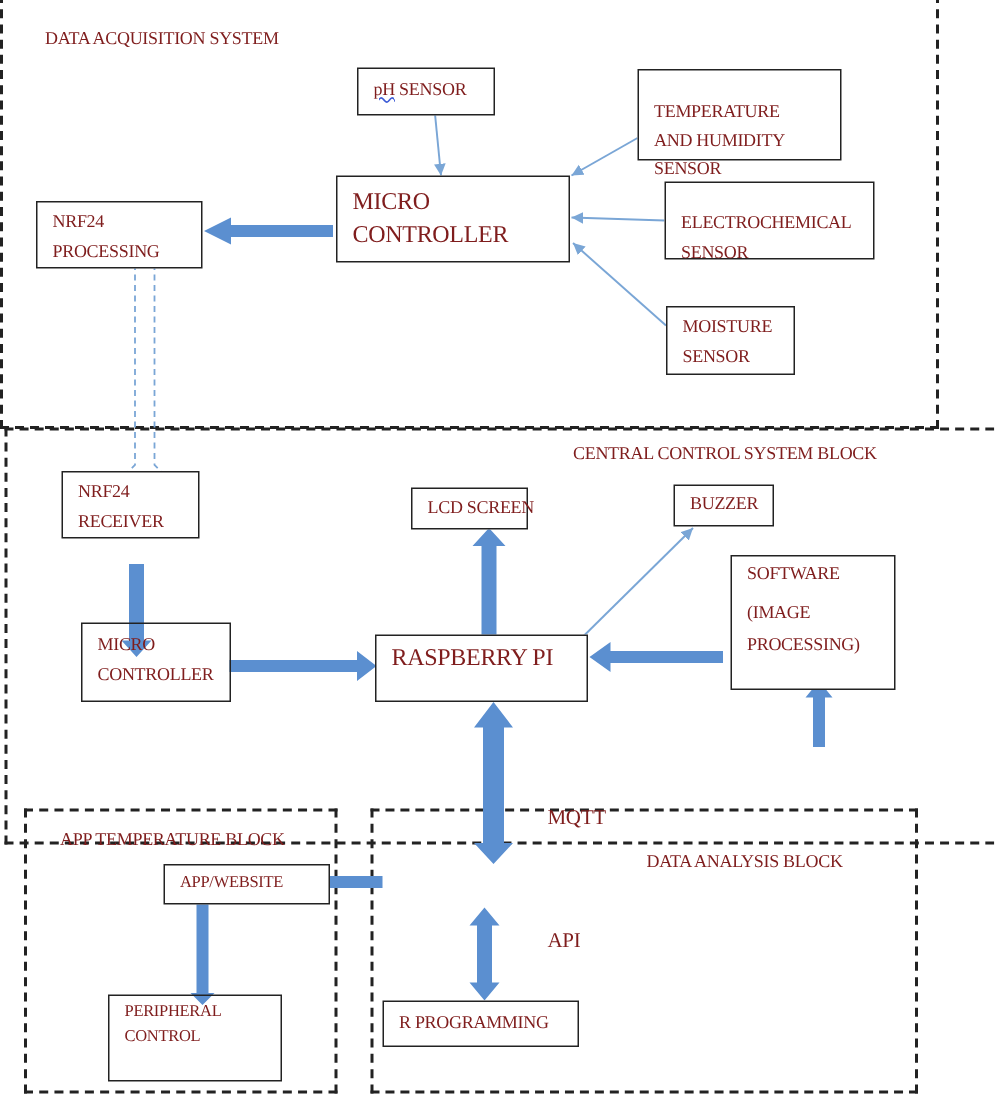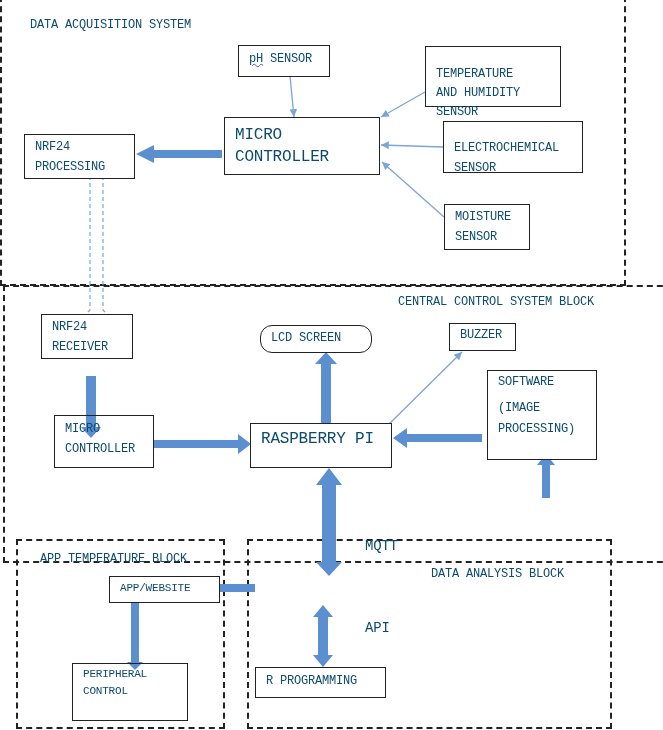--- a/index.html
+++ b/index.html
@@ -1,38 +1,38 @@
 <!DOCTYPE html>
 <html><head>
 <meta charset="utf-8">
 <style>
   html, body { margin:0; padding:0; background:#fff; }
   #canvas { position:relative; width:663px; height:730px; overflow:hidden; background:#fff;
-    font-family:Liberation Mono, monospace; color:#0c4a6e; }
+    font-family:Liberation Serif, serif; color:#7f1d1d; }
   .dash { position:absolute; border:2px dashed #222; box-sizing:border-box; }
   .lbl { position:absolute; font-size:12px; white-space:nowrap; letter-spacing:-0.2px; }
   .box { position:absolute; border:1.5px solid #222; background:#fff; box-sizing:border-box;
     font-size:12px; line-height:20px; padding:4px 0 0 10px; letter-spacing:-0.2px; }
   .box.big { font-size:16px; line-height:22px; padding-top:6px; }
   .box span { display:block; white-space:nowrap; }
   svg#wires { position:absolute; left:0; top:0; width:663px; height:730px; pointer-events:none; }
   .ph-under { text-decoration: underline wavy #3b5bd6; text-decoration-thickness:1px; }
 </style>
 </head>
 <body>
 
 <div id="canvas">
 
   <div class="dash" style="left:0;top:-4px;width:626px;height:290px;"></div>
   <div class="dash" style="left:3px;top:285px;width:680px;height:278px;"></div>
   <div class="dash" style="left:16px;top:539px;width:209px;height:190px;"></div>
   <div class="dash" style="left:247px;top:539px;width:365px;height:190px;"></div>
 
   <div class="lbl" style="left:30px;top:18px;">DATA ACQUISITION SYSTEM</div>
-  <div class="lbl" style="left:398px;top:295px;">CENTRAL CONTROL SYSTEM BLOCK</div>
+  <div class="lbl" style="left:382px;top:295px;">CENTRAL CONTROL SYSTEM BLOCK</div>
   <div class="lbl" style="left:40px;top:552px;">APP TEMPERATURE BLOCK</div>
   <div class="lbl" style="left:431px;top:567px;">DATA ANALYSIS BLOCK</div>
 
   <svg id="wires" viewBox="0 0 663 730">
     <defs>
       <marker id="thinhead" markerWidth="8" markerHeight="8" refX="6" refY="3" orient="auto">
         <path d="M0,0 L6,3 L0,6 z" fill="#7aa6d6"></path>
       </marker>
     </defs>
 
@@ -95,21 +95,21 @@
   </div>
 
   <div class="box" style="left:41px;top:314px;width:92px;height:45px;padding-top:2px;">
     <span>NRF24</span>
     <span>RECEIVER</span>
   </div>
   <div class="box" style="left:54px;top:415px;width:100px;height:53px;padding-top:3px;background:transparent;">
     <span>MICRO</span>
     <span>CONTROLLER</span>
   </div>
-  <div class="box" style="left:260px;top:325px;width:112px;height:28px;padding-top:2px;border-radius:12px;">
+  <div class="box" style="left:274px;top:325px;width:78px;height:28px;padding-top:2px;">
     <span>LCD SCREEN</span>
   </div>
   <div class="box" style="left:449px;top:323px;width:67px;height:28px;padding-top:1px;">
     <span>BUZZER</span>
   </div>
   <div class="box" style="left:487px;top:370px;width:110px;height:90px;line-height:21px;padding-top:1px;">
     <span>SOFTWARE</span>
     <span style="margin-top:5px;">(IMAGE</span>
     <span>PROCESSING)</span>
   </div>

